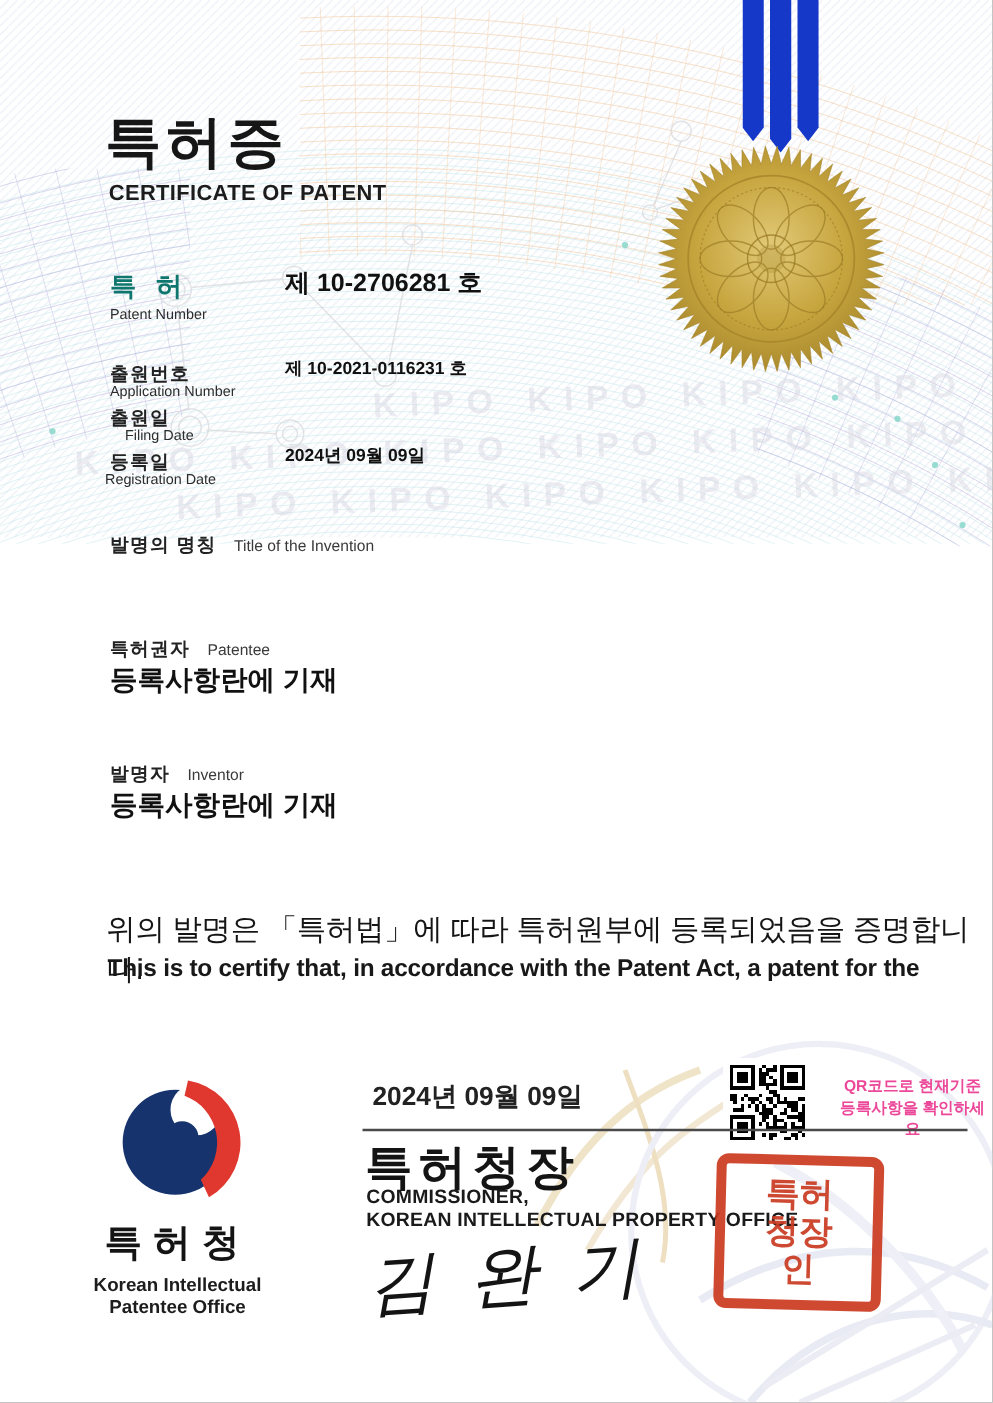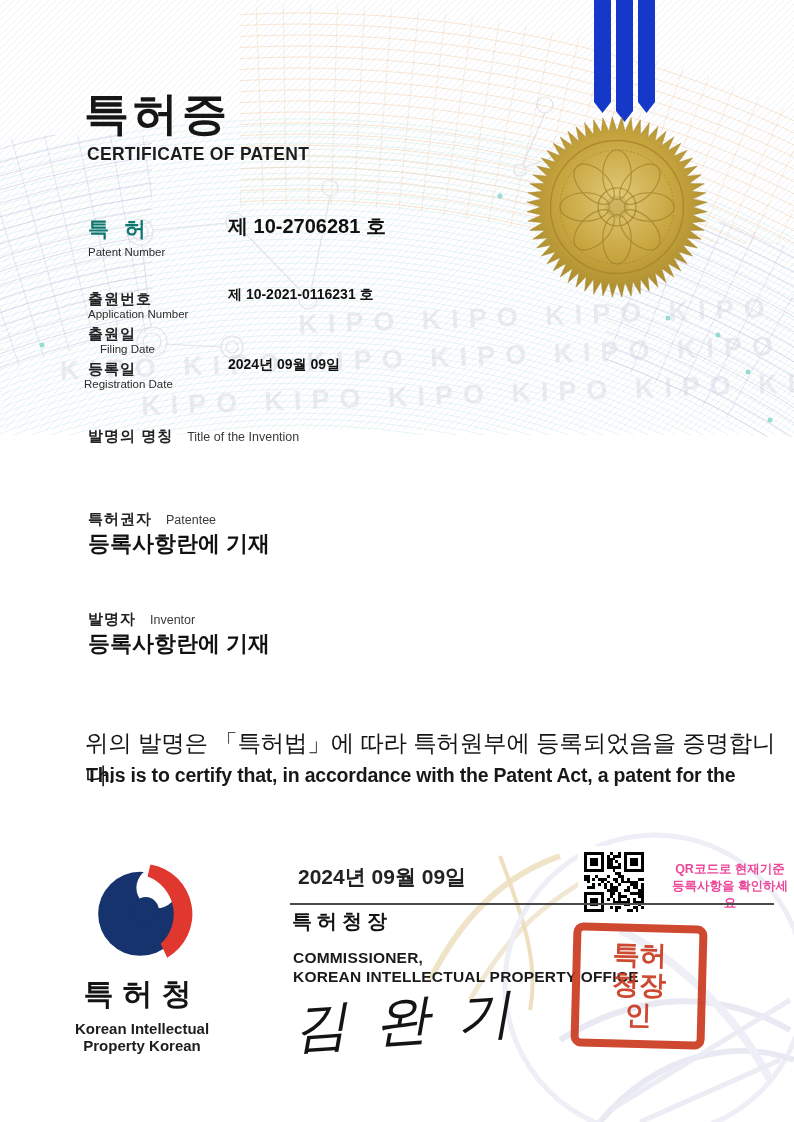--- a/index.html
+++ b/index.html
@@ -21,21 +21,21 @@
   .val{font-size:14px;font-weight:800;color:#111;}
   .val-md{font-size:22px;font-weight:800;color:#111;}
   .lblrow{display:flex;align-items:baseline;gap:14px;}
 
   .stmt-ko{left:85px;top:727px;font-size:23.5px;font-weight:400;color:#151515;letter-spacing:-0.2px;}
   .stmt-en{font-size:19.5px;font-weight:700;color:#181818;letter-spacing:-0.2px;}
 
   .issue-date{left:298px;top:863px;font-size:21px;font-weight:600;color:#222;}
   .qr-note{left:650px;top:861px;width:128px;font-size:12.5px;font-weight:800;line-height:17px;text-align:center;color:#ec4899;margin-left:16px;}
   .rule{left:290px;top:903px;width:484px;height:2px;background:#4a4a4a;}
-  .comm-ko{left:292px;top:908px;font-size:20px;font-weight:900;letter-spacing:5px;color:#141414;}
+  .comm-ko{left:292px;top:908px;font-size:38px;font-weight:900;letter-spacing:5px;color:#141414;}
   .comm-en{font-size:15.5px;font-weight:800;color:#1a1a1a;letter-spacing:.2px;}
 
   .signature{left:293px;top:984px;font-family:"DejaVu Serif",serif;font-style:italic;
              font-size:54px;letter-spacing:28px;color:#141414;transform:rotate(-4deg);}
 
   .seal{left:572px;top:924px;width:118px;height:108px;border:8px solid #cb3a20;border-radius:10px;
         transform:rotate(1.5deg);display:flex;align-items:center;justify-content:center;opacity:.92;
         background:rgba(255,255,255,0);}
   .seal-text{width:62px;font-size:27px;line-height:1.1;font-weight:900;color:#c93a20;
              text-align:center;word-break:break-all;font-family:"Liberation Serif",serif;}
@@ -502,16 +502,16 @@
 
   <svg class="abs z1" style="left:86px;top:856px;" width="112" height="112" viewBox="0 0 120 120">
     <circle cx="58" cy="62" r="45" fill="#16336e"></circle>
     <circle cx="76" cy="34" r="22" fill="#ffffff"></circle>
     <circle cx="64" cy="58" r="14" fill="#16336e"></circle>
     <path d="M69,9 A54,54 0 0 1 87,109 L80,94 A43,43 0 0 0 66,22 Z" fill="#e0372e"></path>
   </svg>
   <div class="abs z1 agency-ko">특허청</div>
   <div class="abs z1 agency-en">
     <div>Korean Intellectual</div>
-    <div>Property Korean</div>
+    <div>Patentee Office</div>
   </div>
 
 </div>
 
 </body></html>

